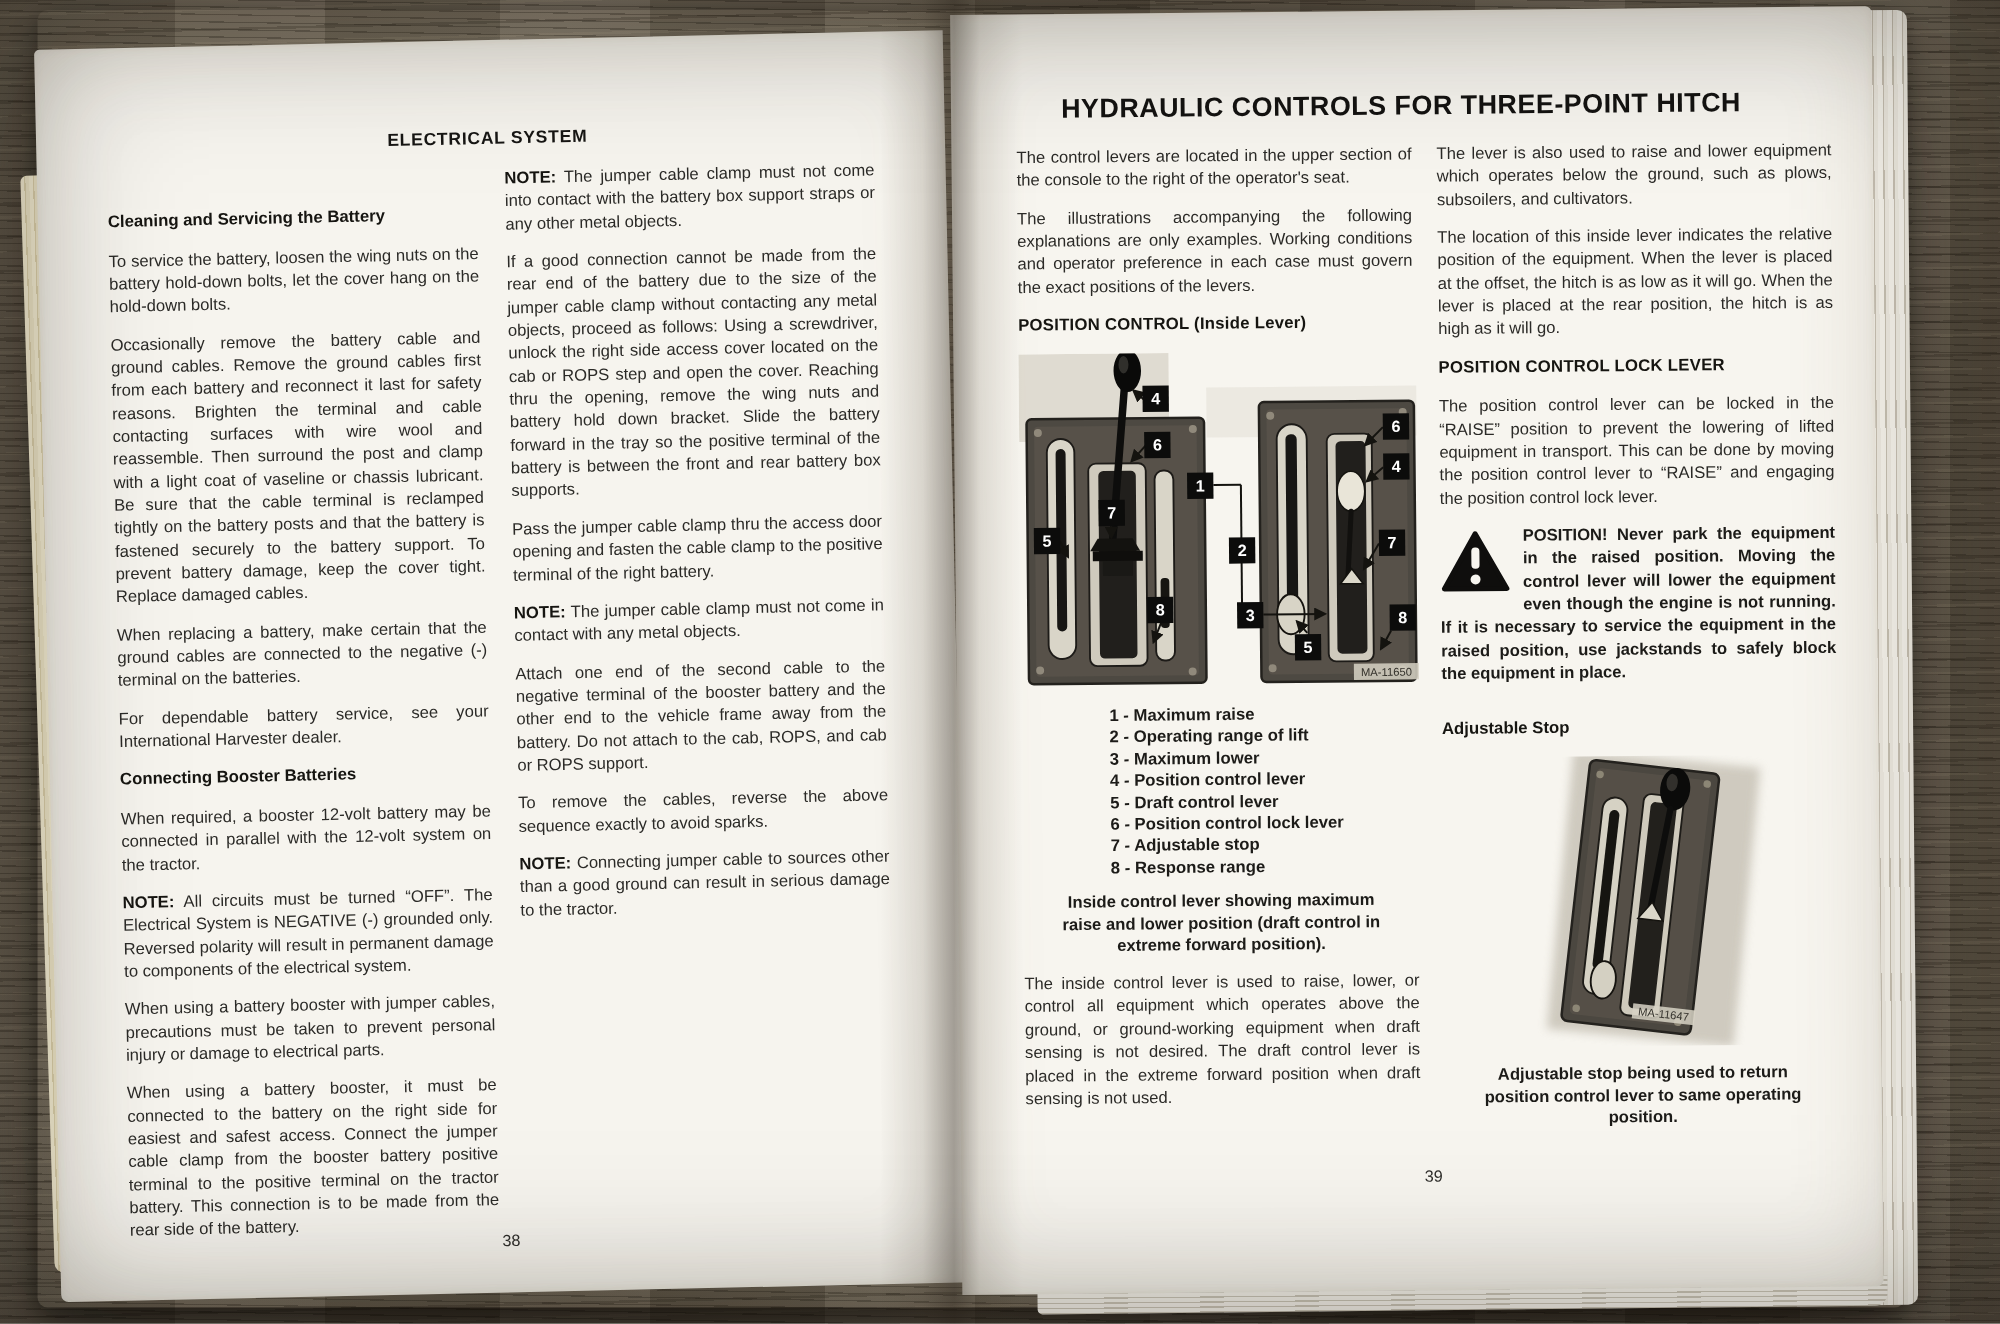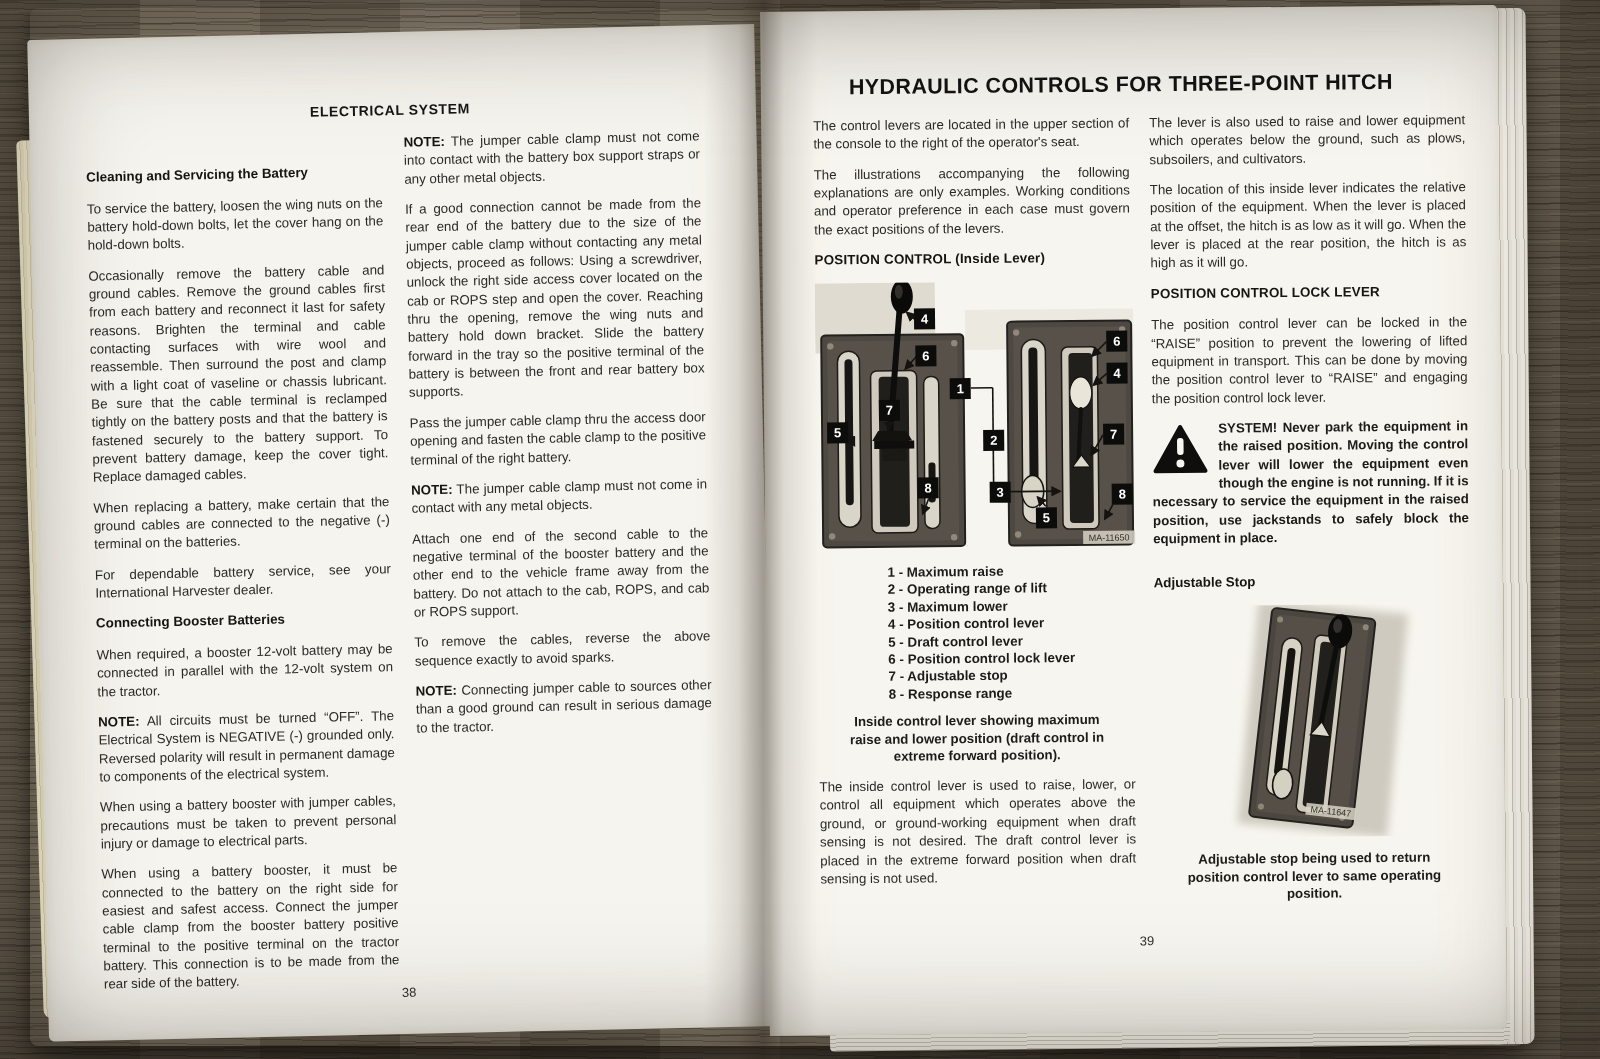--- a/index.html
+++ b/index.html
@@ -252,21 +252,21 @@
         <p class="para">The position control lever can be locked in the “RAISE” position to prevent the lowering of lifted equipment in transport. This can be done by moving the position control lever to “RAISE” and engaging the position control lock lever.</p>
 
         <div class="caution">
           <span class="caution-icon">
             <svg viewBox="0 0 56 50" width="56" height="50">
               <path d="M28 3 L53 47 H3 Z" fill="#0f0e0d" stroke="#0f0e0d" stroke-width="4" stroke-linejoin="round"></path>
               <rect x="24.8" y="14" width="6.5" height="17" rx="3" fill="#f7f5ef"></rect>
               <circle cx="28" cy="39.5" r="4" fill="#f7f5ef"></circle>
             </svg>
           </span>
-          <b>SYSTEM!</b>
+          <b>POSITION!</b>
           <span>Never park the equipment in the raised position. Moving the control lever will lower the equipment even though the engine is not running. If it is necessary to service the equipment in the raised position, use jackstands to safely block the equipment in place.</span>
         </div>
 
         <h3 class="sec-h mt-lg">Adjustable Stop</h3>
 
         <div class="fig-stop-wrap">
           <svg viewBox="0 0 210 232" width="210" height="232">
             <defs>
               <filter id="blurbg">
                   <feGaussianBlur stdDeviation="4"></feGaussianBlur>

